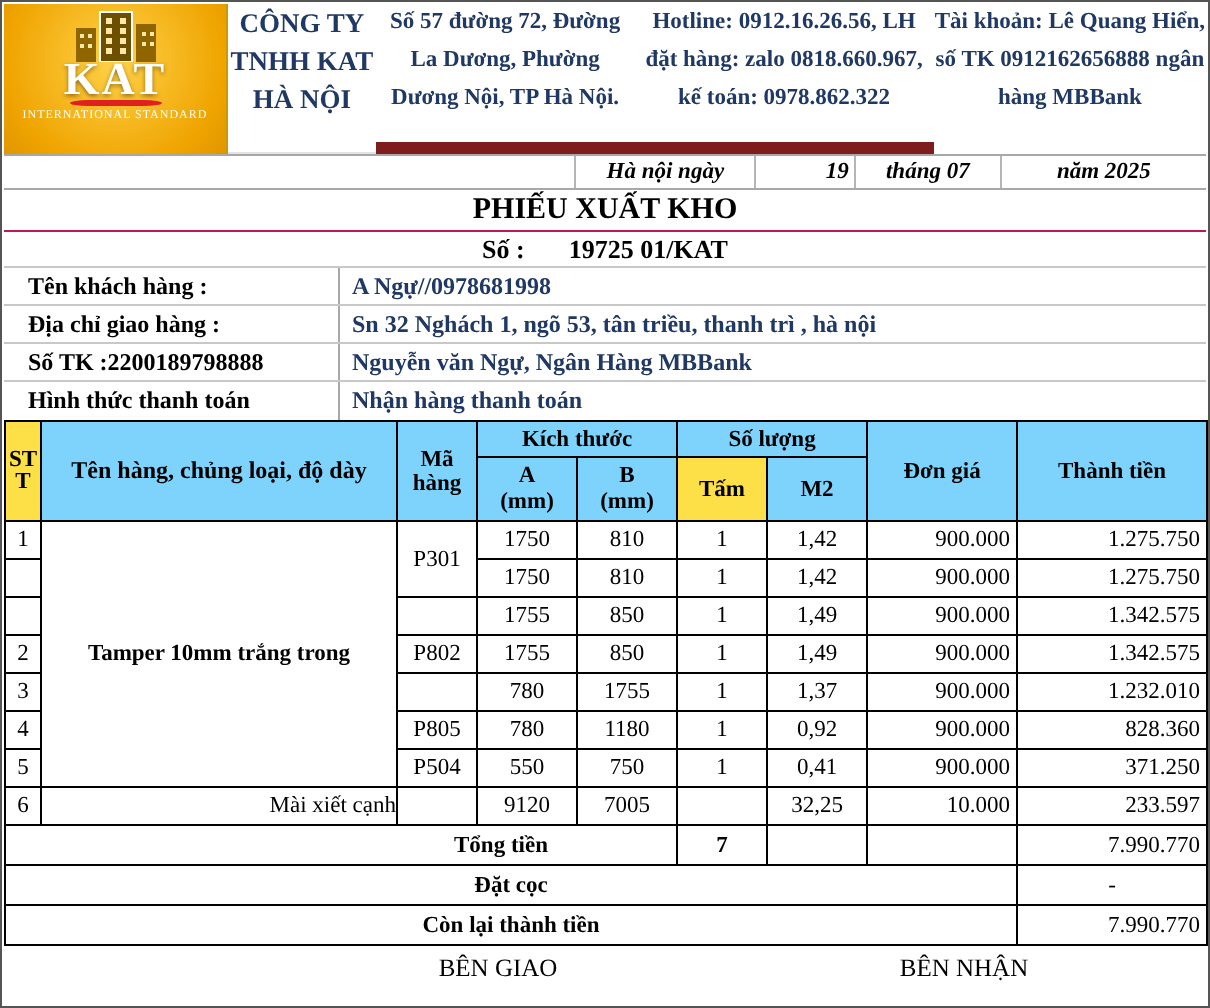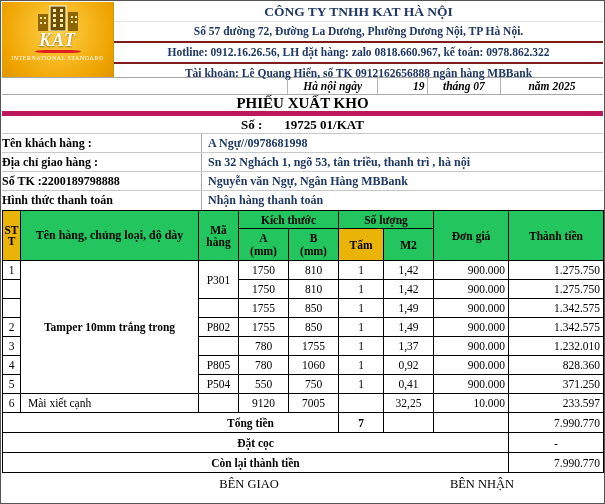--- a/index.html
+++ b/index.html
@@ -12,61 +12,61 @@
 
   
   .header { display:flex; height:76px; border-bottom:1px solid #a8a8a8; }
   .logo {
     width:112px; flex:none; position:relative;
     background: radial-gradient(circle at 50% 38%, #ffd24a, #efa400 75%, #e09600);
     display:flex; flex-direction:column; align-items:center; justify-content:flex-start;
     border-right:1px solid #c99b00;
   }
   .logo svg { margin-top:3px; }
-  .brand { color:#fff; font-weight:bold; font-style:italic; font-size:18px; line-height:18px; letter-spacing:1px; text-shadow:0 1px 2px rgba(80,50,0,.6); }
+  .brand { color:#fff; font-weight:bold; font-size:23px; line-height:18px; letter-spacing:1px; text-shadow:0 1px 2px rgba(80,50,0,.6); }
   .swoosh { width:46px; height:3px; background:#e02020; border-radius:40%/100%; margin-top:1px; }
   .tagline { color:#fff; font-size:6px; letter-spacing:.5px; margin-top:2px; white-space:nowrap; }
-  .company-info { flex:1; display:flex; flex-direction:column; text-align:center; color:#1f3864; }
+  .company-info { flex:1; display:flex; flex-direction:row; text-align:center; color:#1f3864; }
   .co-name  { font-size:13.5px; font-weight:bold; line-height:19px; border-bottom:1px solid #e3e3e3; }
-  .co-line  { font-size:11.5px; font-weight:bold; line-height:19px; border-bottom:2px solid #7f1d1d; }
+  .co-line  { font-size:11.5px; font-weight:bold; line-height:19px; border-bottom:6px solid #7f1d1d; }
   .co-line:last-child { border-bottom:none; }
 
   
   .date-row { display:flex; height:17px; border-bottom:1px solid #a8a8a8; font-size:11.5px; font-weight:bold; font-style:italic; }
   .dr-spacer { width:293px; }
   .dr-cell { display:flex; align-items:center; justify-content:center; border-left:1px solid #b5b5b5; height:100%; }
   .dr-c1 { width:93px; } .dr-c2 { width:50px;padding-left:32px; } .dr-c3 { width:75px; } .dr-c4 { width:106px; }
 
   
-  .title-row { height:21px; display:flex; align-items:center; justify-content:center; font-size:15px; font-weight:bold; border-bottom:5px solid #be185d; }
+  .title-row { height:21px; display:flex; align-items:center; justify-content:center; font-size:15px; font-weight:bold; border-bottom:1px solid #be185d; }
   .docno-row { height:18px; display:flex; align-items:center; justify-content:center; font-size:13px; font-weight:bold; border-bottom:1px solid #c8c8c8; }
   .docno-row .gap { display:inline-block; width:22px; }
 
   
   .info-block { }
   .info-row { display:flex; height:19px; border-bottom:1px solid #c8c8c8; font-size:12px; }
   .info-row:last-child { border-bottom:none;justify-content:center; }
-  .info-label { width:200px; padding-left:0; font-weight:bold; border-right:1px solid #a8a8a8; display:flex; align-items:center; }
+  .info-label { width:168px; padding-left:12px; font-weight:bold; border-right:1px solid #a8a8a8; display:flex; align-items:center; }
   .info-value { flex:1; padding-left:6px; font-weight:bold; color:#1f3864; display:flex; align-items:center; }
 
   
   table.main { width:601px; border-collapse:collapse; table-layout:fixed; }
   table.main th, table.main td { border:1px solid #000; font-size:11.5px; overflow:hidden; }
   table.main th { font-weight:bold; text-align:center; vertical-align:middle; }
-  .teal { background:#22c55e; }
-  .wh   { background:#eab308;font-family:Liberation Serif, serif; }
+  .teal { background:#7dd3fc; }
+  .wh   { background:#fde047;font-family:Liberation Serif, serif; }
   .hr1 { height:18px; }
   .hr2 { height:32px; }
   .stt-h { word-break:break-all; font-size:11px; line-height:11px; }
   .wrap2 { white-space:pre-line; line-height:13px; }
   tr.data { height:19px; }
   td.c { text-align:center; vertical-align:middle; }
   td.r { text-align:right; vertical-align:middle; padding-right:3px; }
   td.name-cell { text-align:center; vertical-align:middle; font-weight:bold; font-size:12px; }
-  td.item-cell { text-align:left; vertical-align:middle; padding-left:7px; }
+  td.item-cell { text-align:right; vertical-align:middle; padding-left:7px; }
   tr.total { height:20px; }
   td.tot-label { font-weight:bold; font-size:13px; text-align:center; vertical-align:middle; }
   td.indent160 { text-indent:160px; }
   td.tot-amt { font-weight:normal; font-size:12.5px; }
   td.tot-num { font-weight:bold; font-size:12px; text-align:center; }
 
   
   .signatures { position:relative; height:32px; }
   .sig { position:absolute; top:4px; transform:translateX(-50%); font-weight:normal; font-size:12.5px; }
   .sig-left  { left:247px; }
@@ -226,21 +226,21 @@
         <td class="c">1755</td>
         <td class="c">1</td>
         <td class="c">1,37</td>
         <td class="r">900.000</td>
         <td class="r">1.232.010</td>
       </tr>
       <tr class="data">
         <td class="c">4</td>
         <td class="c">P805</td>
         <td class="c">780</td>
-        <td class="c">1060</td>
+        <td class="c">1180</td>
         <td class="c">1</td>
         <td class="c">0,92</td>
         <td class="r">900.000</td>
         <td class="r">828.360</td>
       </tr>
       <tr class="data">
         <td class="c">5</td>
         <td class="c">P504</td>
         <td class="c">550</td>
         <td class="c">750</td>

